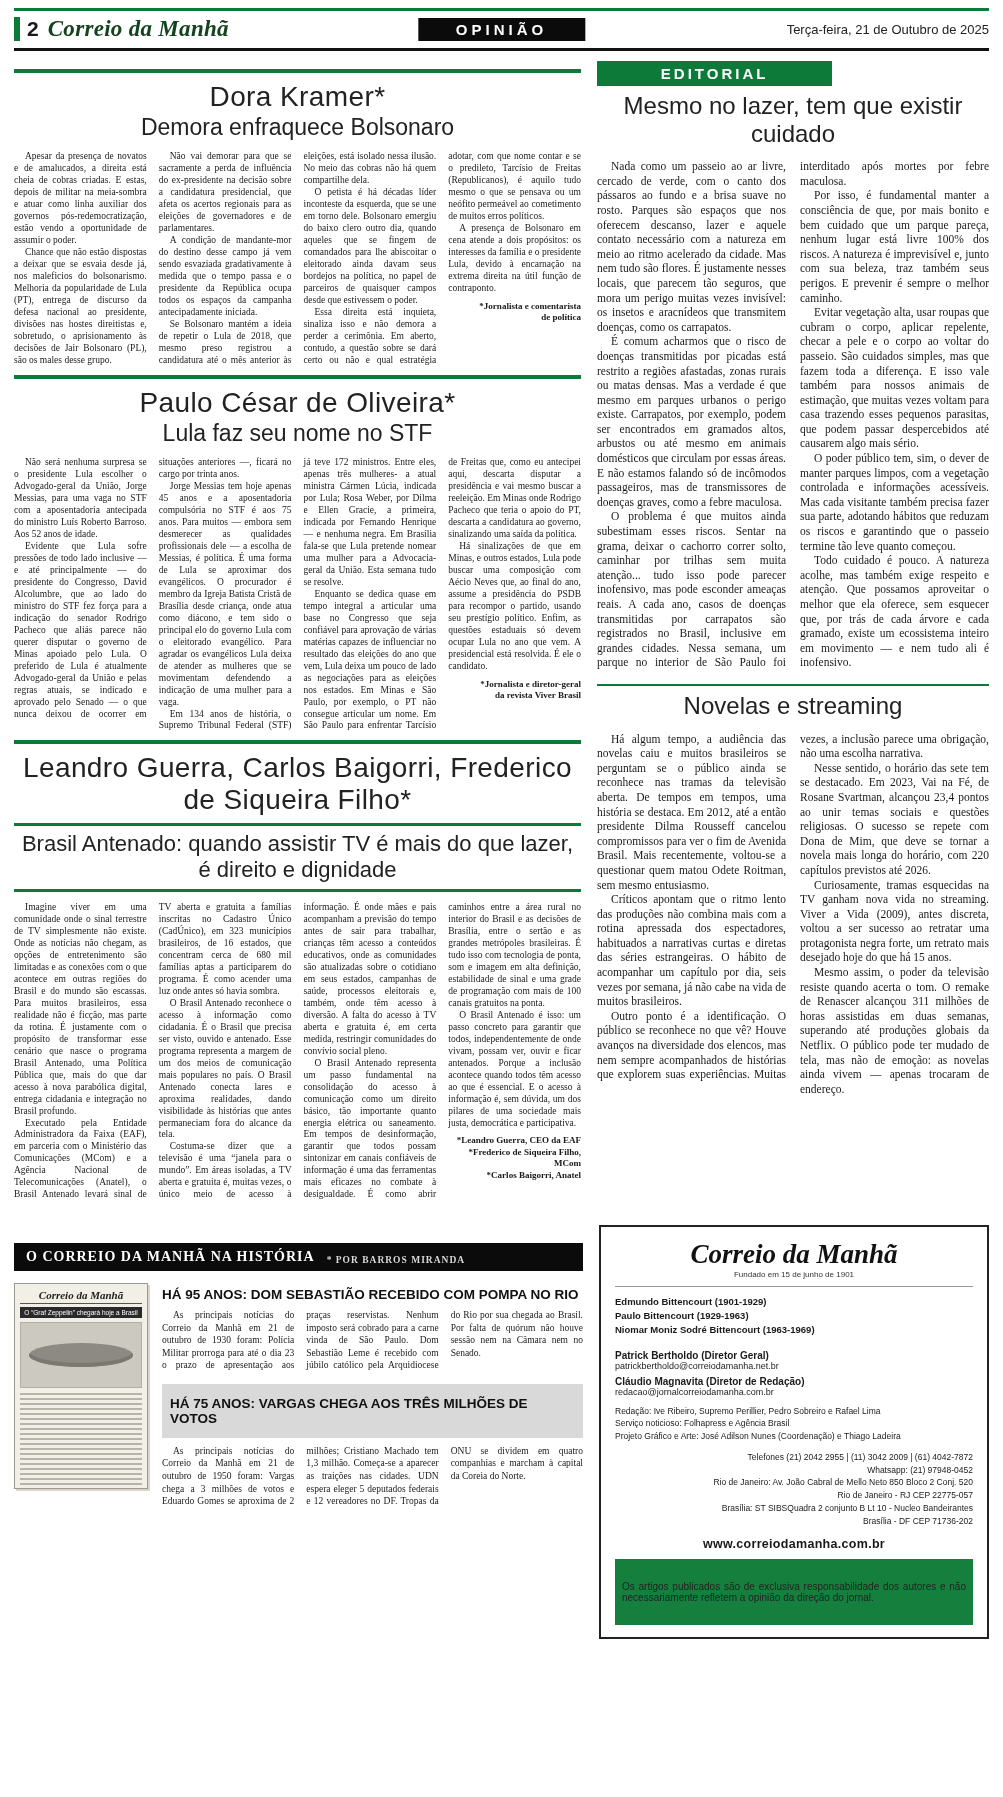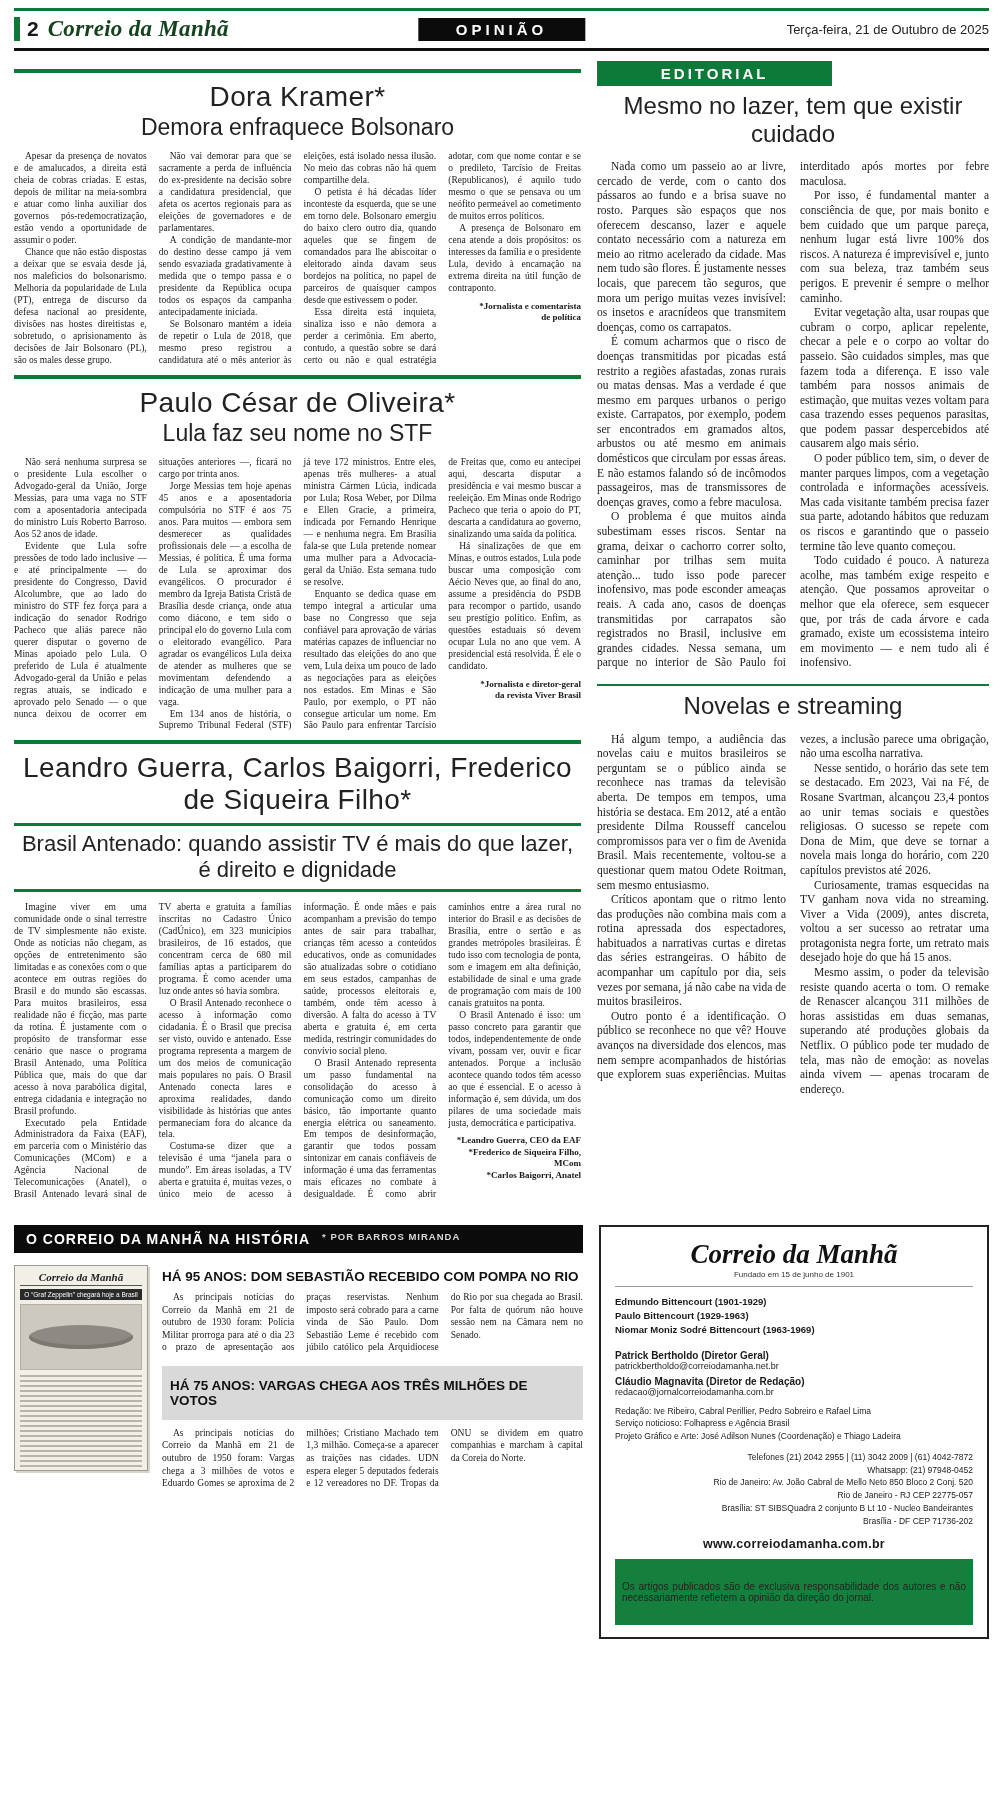--- a/index.html
+++ b/index.html
@@ -38,21 +38,21 @@
 
   
   .editorial-badge { background:var(--green); color:#fff; font-family:"Liberation Sans", sans-serif; font-weight:700; font-size:15px; letter-spacing:3px; text-align:center; padding:4px 0; width:60%; margin-bottom:6px; }
   .ed-title { font-family:"Liberation Sans", sans-serif; font-weight:400; font-size:24px; line-height:1.15; text-align:center; color:#222; margin:6px 0 12px; }
   .ed-body { font-size:11.5px; line-height:1.27; }
   .ed-body .paras p { text-indent:14px; }
   .novelas { margin-top:14px; }
 
   
   .history-wrap { display:grid; grid-template-columns:1fr 390px; gap:16px; margin-top:18px; align-items:stretch; }
-  .history-bar { background:#0b0b0b; color:#fff; padding:6px 12px; font-family:Liberation Sans, sans-serif; display:flex; align-items:flex-start; }
+  .history-bar { background:#0b0b0b; color:#fff; padding:6px 12px; font-family:Liberation Serif, serif; display:flex; align-items:flex-end;margin-top:18px; }
   .hb-title { font-weight:700; font-size:14px; letter-spacing:1px; }
   .hb-byline { font-weight:700; font-size:9.5px; color:#d9d9d9; margin-left:12px; letter-spacing:1px; }
   .history-content { display:grid; grid-template-columns:134px 1fr; gap:14px; margin-top:12px; }
 
   .old-paper { border:1px solid #9a9a92; background:#f2efe6; height:206px; padding:5px; box-shadow:2px 2px 0 #d8d5cc; }
   .op-masthead { font-family:"Liberation Serif", serif; font-weight:700; font-style:italic; font-size:11px; text-align:center; border-bottom:1px solid #555; padding-bottom:2px; color:#222; }
   .op-headline { background:#2a2a2a; color:#fff; font-family:"Liberation Sans", sans-serif; font-size:6.5px; text-align:center; padding:2px 2px; margin-top:3px; }
   .op-photo { height:66px; background:#ccc9c0; margin-top:4px; position:relative; overflow:hidden; border:1px solid #b3b0a7; }
   .zeppelin { position:absolute; top:20px; left:8px; width:104px; height:24px; background:#8d8a83; border-radius:50%; box-shadow:inset 0 -4px 0 #7b786f; }
   .op-lines { margin-top:5px; height:92px; background:repeating-linear-gradient(#b7b4aa 0 2px, transparent 2px 5px); }
@@ -245,21 +245,21 @@
         <p>Paulo Bittencourt (1929-1963)</p>
         <p>Niomar Moniz Sodré Bittencourt (1963-1969)</p>
       </div>
       <div class="sb-staff">
         <p class="sb-name">Patrick Bertholdo (Diretor Geral)</p>
         <p class="sb-email">patrickbertholdo@correiodamanha.net.br</p>
         <p class="sb-name">Cláudio Magnavita (Diretor de Redação)</p>
         <p class="sb-email">redacao@jornalcorreiodamanha.com.br</p>
       </div>
       <div class="sb-team">
-          <p>Redação: Ive Ribeiro, Cabral Perillier, Pedro Sobreiro e Rafael Lima</p>
+          <p>Redação: Ive Ribeiro, Supremo Perillier, Pedro Sobreiro e Rafael Lima</p>
           <p>Serviço noticioso: Folhapress e Agência Brasil</p>
           <p>Projeto Gráfico e Arte: José Adilson Nunes (Coordenação) e Thiago Ladeira</p>
         </div>
       <div class="sb-contact">
           <p>Telefones (21) 2042 2955 | (11) 3042 2009 | (61) 4042-7872</p>
           <p>Whatsapp: (21) 97948-0452</p>
           <p>Rio de Janeiro: Av. João Cabral de Mello Neto 850 Bloco 2 Conj. 520</p>
           <p>Rio de Janeiro - RJ CEP 22775-057</p>
           <p>Brasília: ST SIBSQuadra 2 conjunto B Lt 10 - Nucleo Bandeirantes</p>
           <p>Brasília - DF CEP 71736-202</p>

